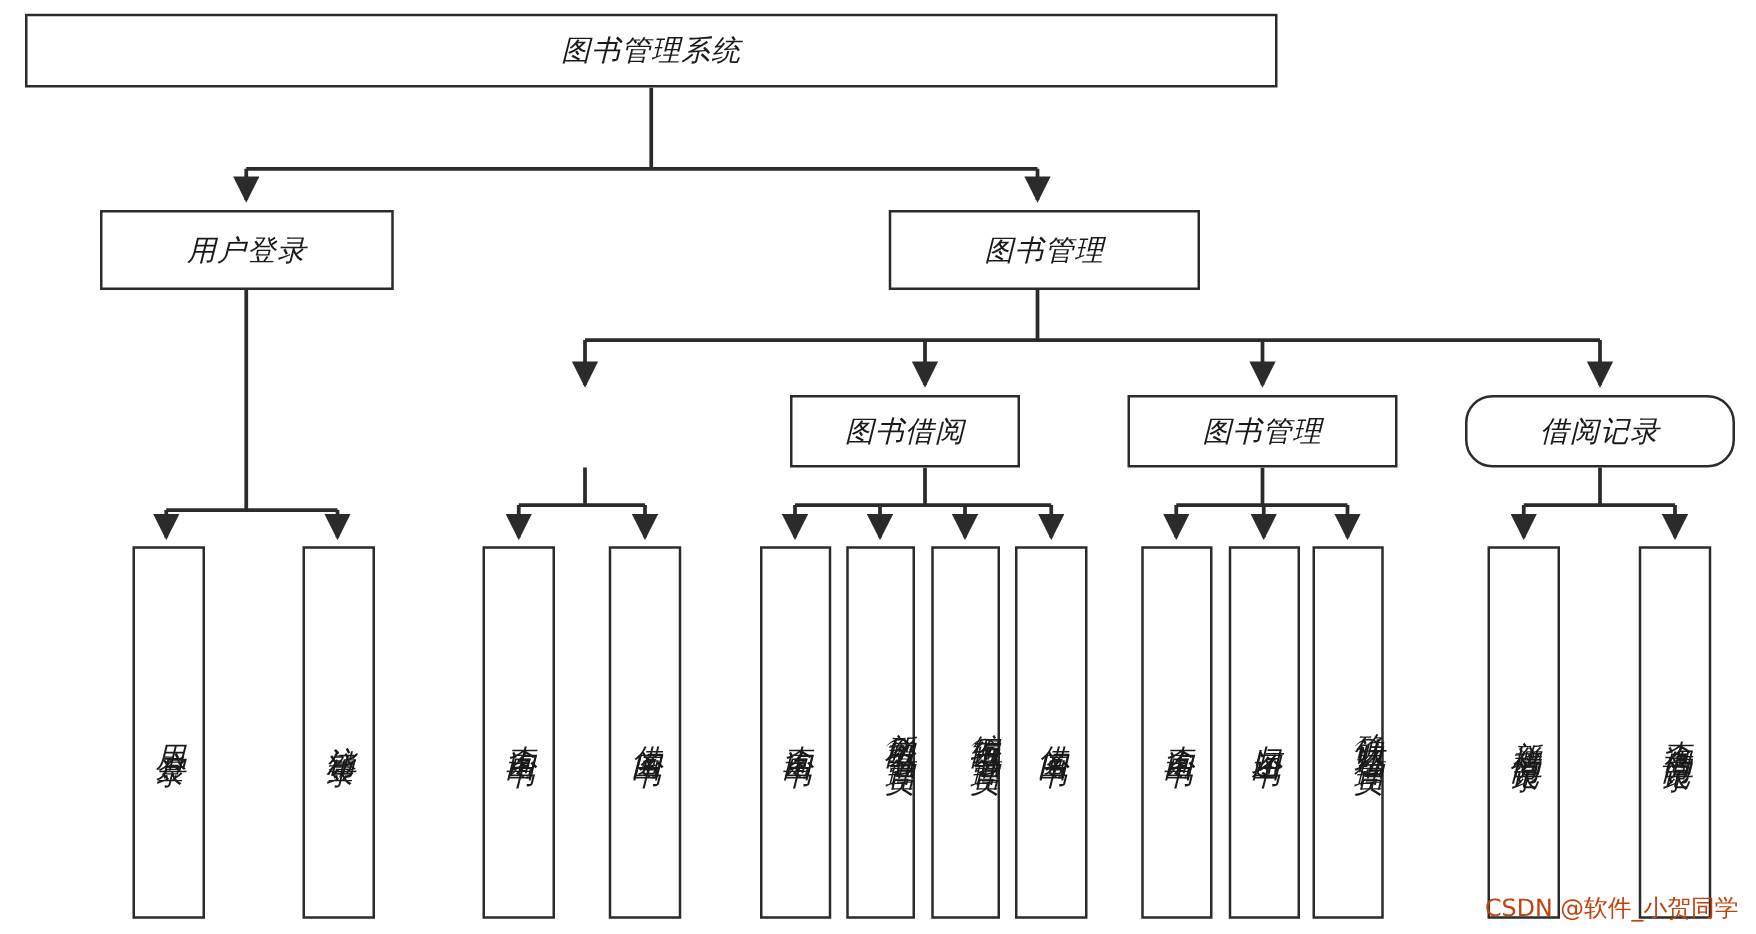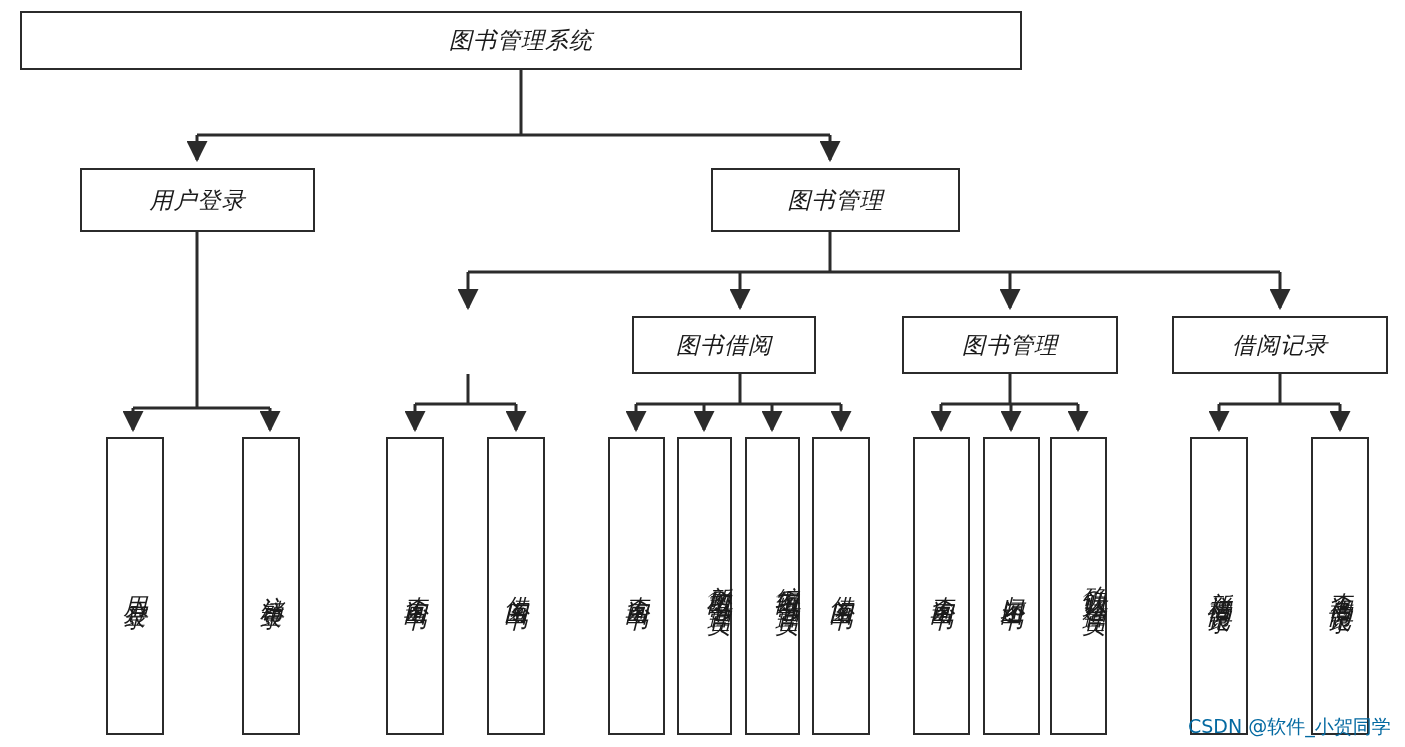--- a/index.html
+++ b/index.html
@@ -55,21 +55,21 @@
   }
   .node .label {
     display: block;
     font-style: italic;
   }
   .watermark {
     position: absolute;
     left: 1188px;
     top: 714px;
     font-size: 19px;
-    color: #0369a1;
+    color: #c2410c;
     white-space: nowrap;
     font-family: "DejaVu Sans", "Liberation Sans", sans-serif;
   }
 </style>
 </head>
 <body>
 
 <div id="canvas">
 
   <svg class="edges" viewBox="0 0 1405 747" xmlns="http://www.w3.org/2000/svg">
@@ -132,21 +132,21 @@
   <div class="node horiz" style="left:711px; top:168px; width:249px; height:64px;">
     <span class="label">图书管理</span>
   </div>
 
   <div class="node horiz" style="left:632px; top:316px; width:184px; height:58px;">
     <span class="label">图书借阅</span>
   </div>
   <div class="node horiz" style="left:902px; top:316px; width:216px; height:58px;">
     <span class="label">图书管理</span>
   </div>
-  <div class="node horiz" style="left:1172px; top:316px; width:216px; height:58px;">
+  <div class="node horiz" style="left:1172px; top:316px; width:216px; height:58px;border-radius:22px;">
     <span class="label">借阅记录</span>
   </div>
 
   <div class="node vert centered" style="left:106px; top:437px; width:58px; height:298px;">
     <span class="label">用户登录</span>
   </div>
   <div class="node vert centered" style="left:242px; top:437px; width:58px; height:298px;">
     <span class="label">注销登录</span>
   </div>
 

